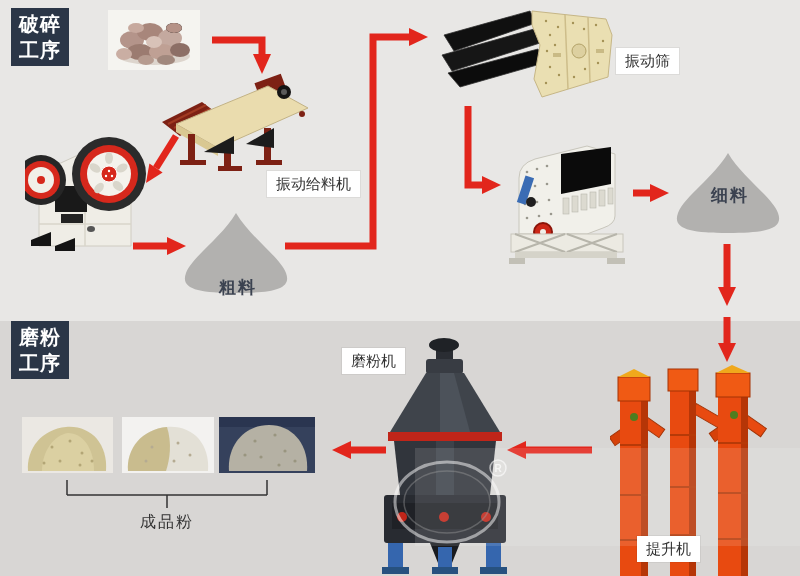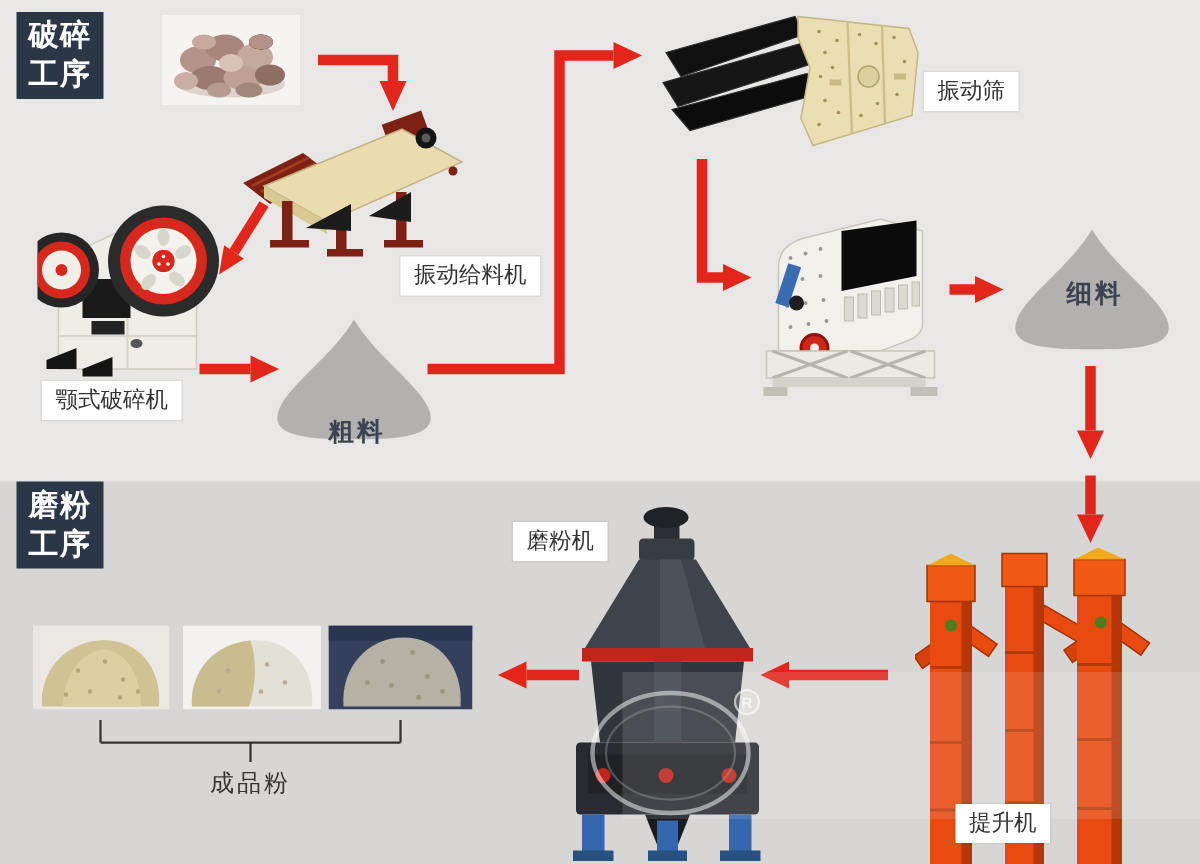--- a/index.html
+++ b/index.html
@@ -312,21 +312,20 @@
       <polygon points="482,176 482,194 501,185"></polygon>
       <polygon points="650,184 650,202 669,193"></polygon>
       <polygon points="718,287 736,287 727,306"></polygon>
       <polygon points="718,343 736,343 727,362"></polygon>
       <polygon points="526,441 526,459 507,450"></polygon>
       <polygon points="351,441 351,459 332,450"></polygon>
     </g>
   </svg>
 
   <div class="abs tag" style="left:219px;top:171px;margin-left:48px;">振动给料机</div>
-  <div class="abs tag" style="left:28px;top:254px;">颚式破碎机</div>
   <div class="abs tag" style="left:616px;top:48px;">振动筛</div>
   <div class="abs tag" style="left:342px;top:348px;">磨粉机</div>
   <div class="abs tag" style="left:637px;top:536px;">提升机</div>
 
   <div class="abs watermark">
     <div class="wm-band"></div>
     <svg style="position:absolute;left:392px;top:452px;" width="120" height="100" viewBox="0 0 120 100">
       <ellipse cx="55" cy="50" rx="52" ry="40" fill="none" stroke="rgba(255,255,255,0.5)" stroke-width="3"></ellipse>
       <ellipse cx="55" cy="50" rx="43" ry="31" fill="none" stroke="rgba(160,160,160,0.4)" stroke-width="1.5"></ellipse>
       <circle cx="106" cy="16" r="8" fill="rgba(255,255,255,0.15)" stroke="rgba(255,255,255,0.6)" stroke-width="1.5"></circle>

